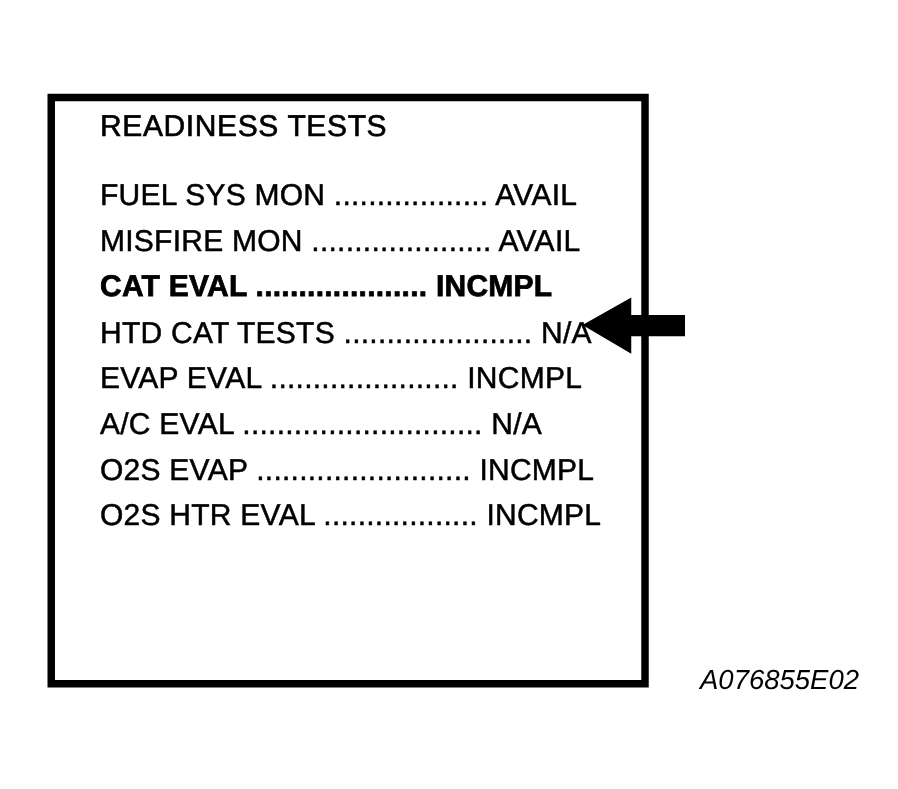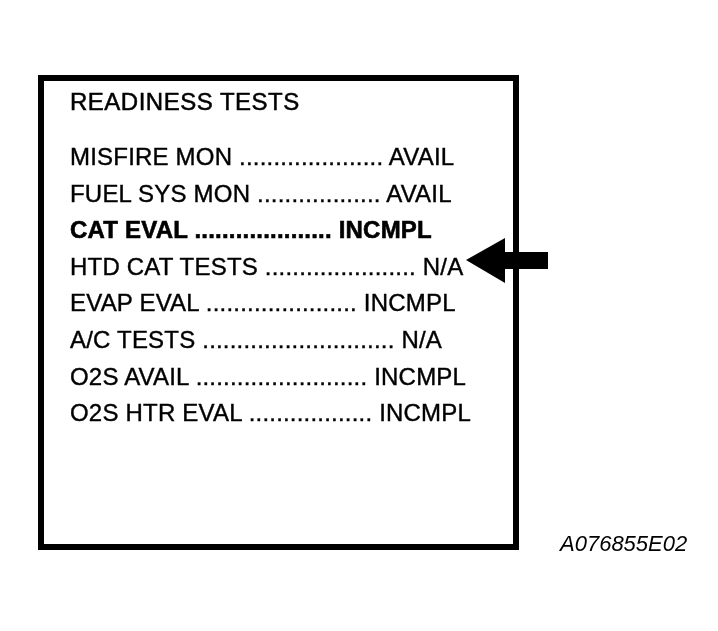--- a/index.html
+++ b/index.html
@@ -18,21 +18,21 @@
   }
   .screen-panel {
     position: absolute;
     left: 38px;
     top: 75px;
     width: 481px;
     height: 475px;
     border: 6px solid #000000;
     box-sizing: border-box;
     background: #ffffff;
-    padding: 8px 0 0 26px;
+    padding: 8px 0 0 36px;
   }
   .screen-title {
     font-size: 24px;
     line-height: 26px;
     font-weight: normal;
     letter-spacing: 0.5px;
     -webkit-text-stroke: 0.5px #000000;
     margin: 0 0 24px 0;
     white-space: nowrap;
   }
@@ -71,27 +71,27 @@
 </style>
 </head>
 <body>
 
 <div class="canvas">
 
   <div class="screen-panel">
     <div class="screen-title">READINESS TESTS</div>
 
     <div class="row-list">
+      <div class="readiness-row"><span>FUEL SYS MON</span><span> .................. </span><span>AVAIL</span></div>
       <div class="readiness-row"><span>MISFIRE MON</span><span> ..................... </span><span>AVAIL</span></div>
-      <div class="readiness-row"><span>FUEL SYS MON</span><span> .................. </span><span>AVAIL</span></div>
       <div class="readiness-row highlight"><span>CAT EVAL</span><span> .................... </span><span>INCMPL</span></div>
       <div class="readiness-row"><span>HTD CAT TESTS</span><span> ...................... </span><span>N/A</span></div>
       <div class="readiness-row"><span>EVAP EVAL</span><span> ...................... </span><span>INCMPL</span></div>
-      <div class="readiness-row"><span>A/C TESTS</span><span> ............................ </span><span>N/A</span></div>
-      <div class="readiness-row"><span>O2S AVAIL</span><span> ......................... </span><span>INCMPL</span></div>
+      <div class="readiness-row"><span>A/C EVAL</span><span> ............................ </span><span>N/A</span></div>
+      <div class="readiness-row"><span>O2S EVAP</span><span> ......................... </span><span>INCMPL</span></div>
       <div class="readiness-row"><span>O2S HTR EVAL</span><span> .................. </span><span>INCMPL</span></div>
     </div>
   </div>
 
   <svg class="callout-arrow" viewBox="0 0 94 56" xmlns="http://www.w3.org/2000/svg" aria-hidden="true">
     <polygon points="6,28 45,6 45,20 88,20 88,37 45,37 45,51" fill="#000000"></polygon>
   </svg>
 
   <div class="figure-id">A076855E02</div>
 

